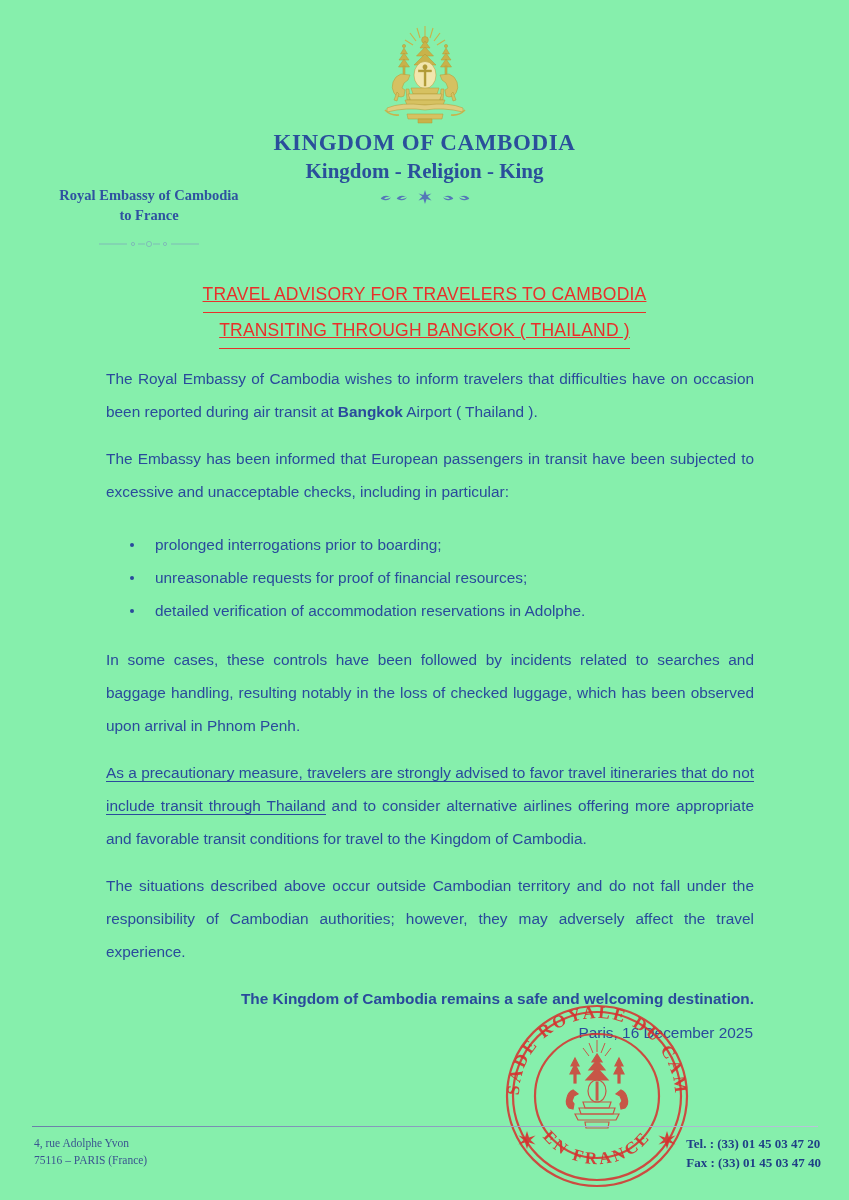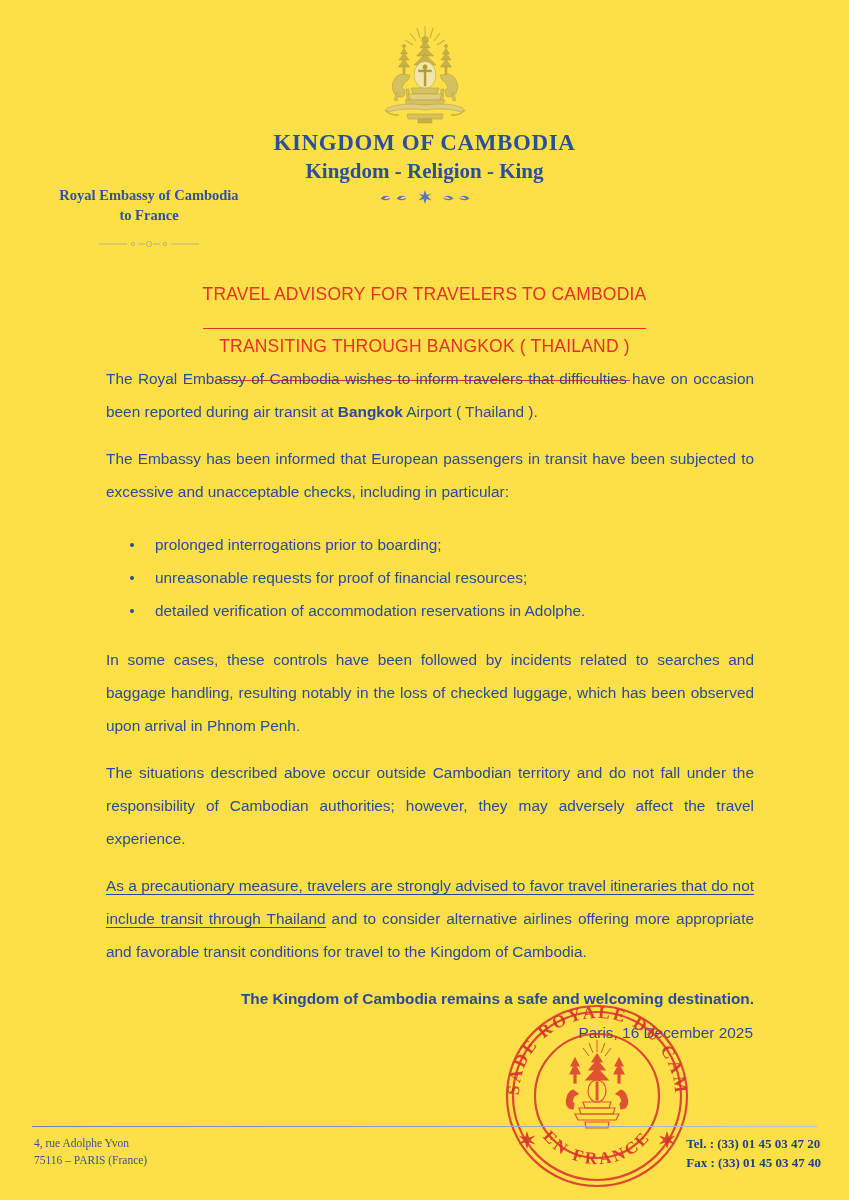--- a/index.html
+++ b/index.html
@@ -7,21 +7,21 @@
     padding: 0;
     background: #ffffff;
   }
   body {
     font-family: "Liberation Sans", sans-serif;
   }
   #page {
     position: relative;
     width: 849px;
     height: 1200px;
-    background: #fde047;
+    background: #86efac;
     overflow: hidden;
   }
 
   
   #emblem-wrap {
     position: absolute;
     left: 0; right: 0;
     top: 24px;
     display: flex;
     justify-content: center;
@@ -82,21 +82,22 @@
     top: 277px;
     text-align: center;
     color: #e8302a;
     font-size: 17.5px;
     line-height: 34px;
     letter-spacing: 0.2px;
   }
   #advisory-title .tline {
     display: inline-block;
     border-bottom: 1.3px solid #e8302a;
-    padding-bottom: 17px;
+    padding-bottom: 1px;
+    text-decoration: underline;
   }
 
   
   #body-text {
     position: absolute;
     left: 106px;
     top: 362px;
     width: 648px;
     color: #2a4a9c;
     font-size: 15.4px;
@@ -299,23 +300,23 @@
     <p class="para">The Embassy has been informed that European passengers in transit have been subjected to excessive and unacceptable checks, including in particular:</p>
 
     <ul id="bullet-list">
       <li>prolonged interrogations prior to boarding;</li>
       <li>unreasonable requests for proof of financial resources;</li>
       <li>detailed verification of accommodation reservations in Adolphe.</li>
     </ul>
 
     <p class="para">In some cases, these controls have been followed by incidents related to searches and baggage handling, resulting notably in the loss of checked luggage, which has been observed upon arrival in Phnom Penh.</p>
 
+    <p class="para"><span class="ul-seg">As a precautionary measure, travelers are strongly advised to favor travel itineraries that do not include transit through Thailand</span><span> and to consider alternative airlines offering more appropriate and favorable transit conditions for travel to the Kingdom of Cambodia.</span></p>
+
     <p class="para">The situations described above occur outside Cambodian territory and do not fall under the responsibility of Cambodian authorities; however, they may adversely affect the travel experience.</p>
-
-    <p class="para"><span class="ul-seg">As a precautionary measure, travelers are strongly advised to favor travel itineraries that do not include transit through Thailand</span><span> and to consider alternative airlines offering more appropriate and favorable transit conditions for travel to the Kingdom of Cambodia.</span></p>
 
     <p class="para last-loose" id="closing-line">The Kingdom of Cambodia remains a safe and welcoming destination.</p>
   </div>
 
   <div id="date-line">Paris, 16 December 2025</div>
 
   <div id="seal-wrap">
     <svg width="200" height="200" viewBox="0 0 200 200" aria-hidden="true">
       <defs>
         <path id="arcTop" d="M 22 100 A 78 78 0 0 1 178 100"></path>

